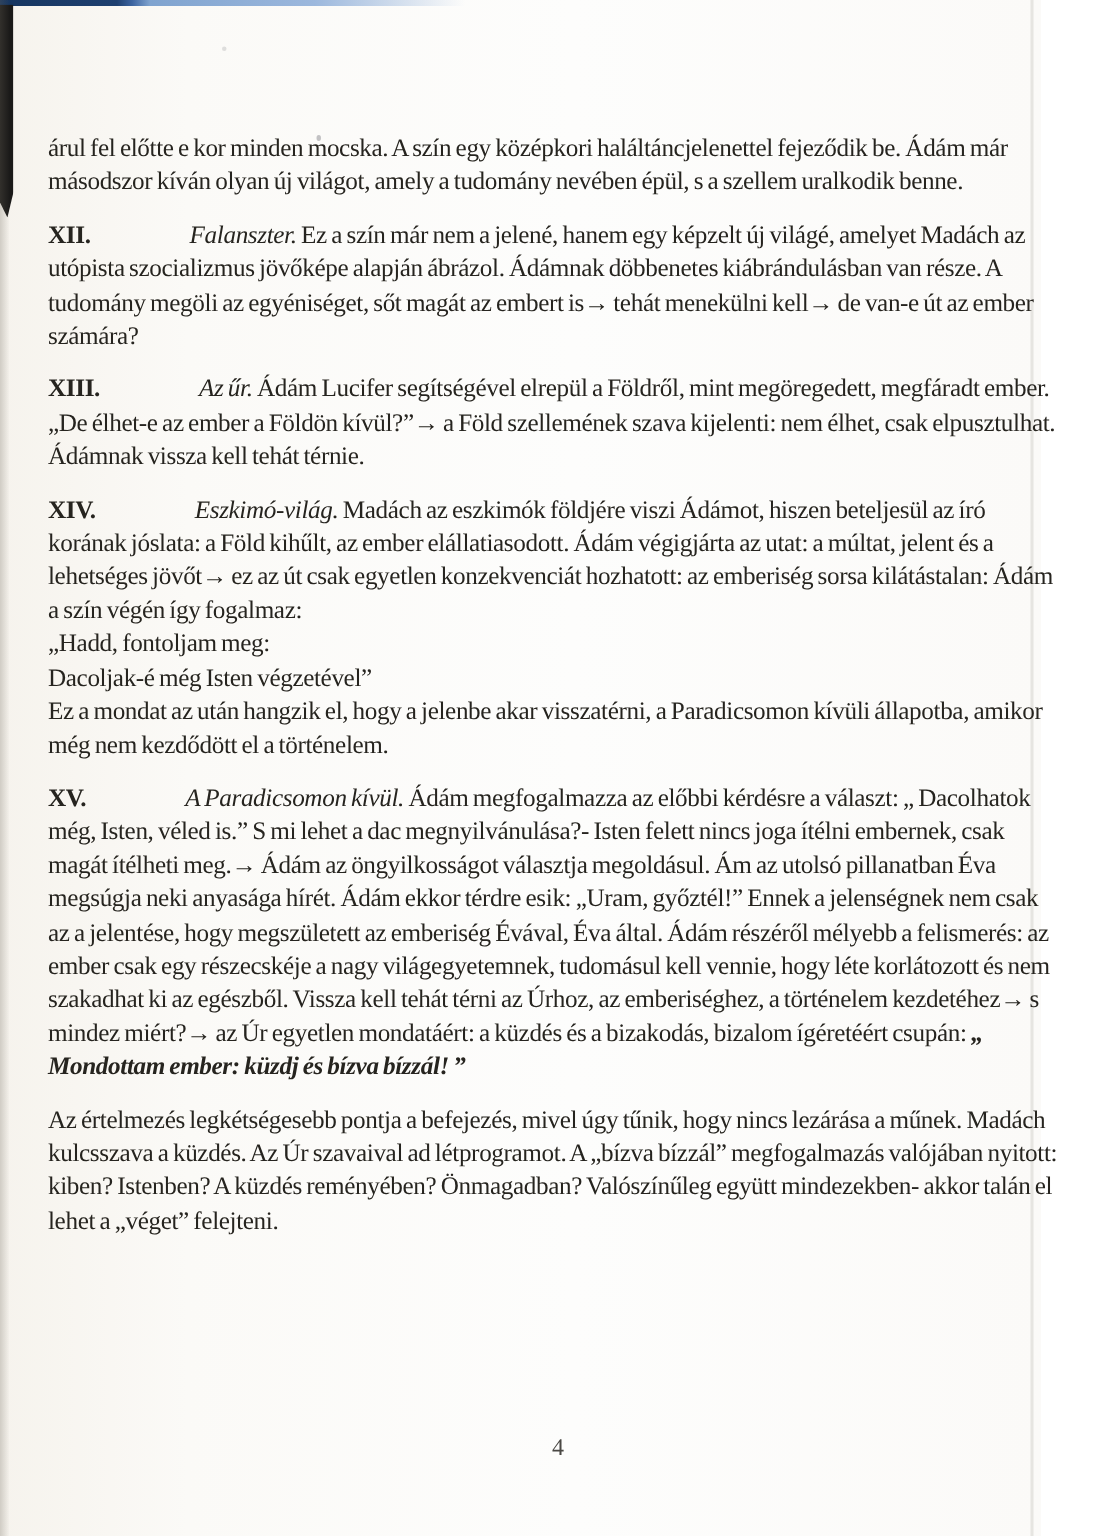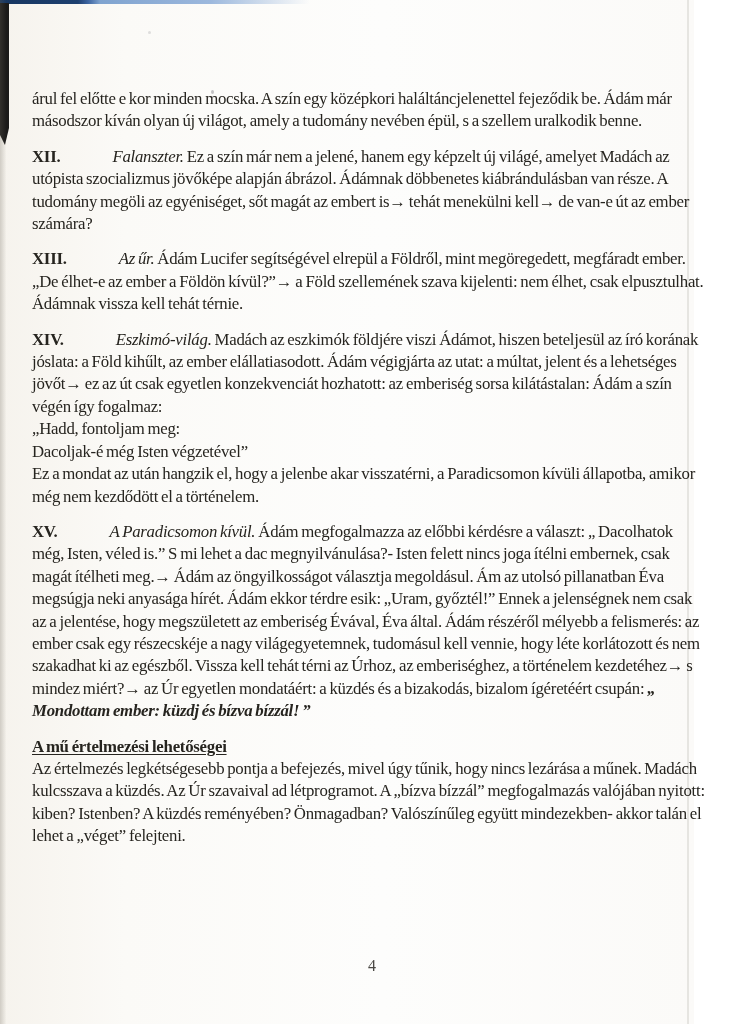--- a/index.html
+++ b/index.html
@@ -72,21 +72,21 @@
   .block {
     margin: 0 0 13px 0;
   }
   .block.heading {
     margin-bottom: 0;
   }
   .run.bold { font-weight: 700; }
   .run.italic { font-style: italic; margin-left: 45px; }
   .run.bolditalic { font-weight: 700; font-style: italic; }
   .run.underline { text-decoration: underline; text-underline-offset: 2px; }
-  .run.roman { margin-right: 7px; }
+  .run.roman { margin-right: 21px; }
 
   .page-number {
     position: absolute;
     top: 957px;
     left: 0;
     width: 744px;
     text-align: center;
     font-size: 16px;
     color: #4a4844;
     letter-spacing: 0;
@@ -102,18 +102,17 @@
   <div class="right-shade"></div>
   <div class="speck s1"></div>
   <div class="speck s2"></div>
 
   <main class="content" id="doc">
       <p class="block paragraph"><span class="run">árul fel előtte e kor minden mocska. A szín egy középkori haláltáncjelenettel fejeződik be. Ádám már másodszor kíván olyan új világot, amely a tudomány nevében épül, s a szellem uralkodik benne.</span></p>
       <p class="block paragraph"><span class="run bold roman">XII.</span><span class="run italic">Falanszter.</span><span class="run"> Ez a szín már nem a jelené, hanem egy képzelt új világé, amelyet Madách az utópista szocializmus jövőképe alapján ábrázol. Ádámnak döbbenetes kiábrándulásban van része. A tudomány megöli az egyéniséget, sőt magát az embert is→ tehát menekülni kell→ de van-e út az ember számára?</span></p>
       <p class="block paragraph"><span class="run bold roman">XIII.</span><span class="run italic">Az űr.</span><span class="run"> Ádám Lucifer segítségével elrepül a Földről, mint megöregedett, megfáradt ember. „De élhet-e az ember a Földön kívül?”→ a Föld szellemének szava kijelenti: nem élhet, csak elpusztulhat. Ádámnak vissza kell tehát térnie.</span></p>
       <p class="block paragraph"><span class="run bold roman">XIV.</span><span class="run italic">Eszkimó-világ.</span><span class="run"> Madách az eszkimók földjére viszi Ádámot, hiszen beteljesül az író korának jóslata: a Föld kihűlt, az ember elállatiasodott. Ádám végigjárta az utat: a múltat, jelent és a lehetséges jövőt→ ez az út csak egyetlen konzekvenciát hozhatott: az emberiség sorsa kilátástalan: Ádám a szín végén így fogalmaz:</span><br><span class="run">„Hadd, fontoljam meg:</span><br><span class="run">Dacoljak-é még Isten végzetével”</span><br><span class="run">Ez a mondat az után hangzik el, hogy a jelenbe akar visszatérni, a Paradicsomon kívüli állapotba, amikor még nem kezdődött el a történelem.</span></p>
       <p class="block paragraph"><span class="run bold roman">XV.</span><span class="run italic">A Paradicsomon kívül.</span><span class="run"> Ádám megfogalmazza az előbbi kérdésre a választ: „ Dacolhatok még, Isten, véled is.” S mi lehet a dac megnyilvánulása?- Isten felett nincs joga ítélni embernek, csak magát ítélheti meg.→ Ádám az öngyilkosságot választja megoldásul. Ám az utolsó pillanatban Éva megsúgja neki anyasága hírét. Ádám ekkor térdre esik: „Uram, győztél!” Ennek a jelenségnek nem csak az a jelentése, hogy megszületett az emberiség Évával, Éva által. Ádám részéről mélyebb a felismerés: az ember csak egy részecskéje a nagy világegyetemnek, tudomásul kell vennie, hogy léte korlátozott és nem szakadhat ki az egészből. Vissza kell tehát térni az Úrhoz, az emberiséghez, a történelem kezdetéhez→ s mindez miért?→ az Úr egyetlen mondatáért: a küzdés és a bizakodás, bizalom ígéretéért csupán: </span><span class="run bolditalic">„ Mondottam ember: küzdj és bízva bízzál! ”</span></p>
-      <p class="block heading"><span class="run bold underline">A mű értelmezési lehetőségei</span></p>
       <p class="block paragraph"><span class="run">Az értelmezés legkétségesebb pontja a befejezés, mivel úgy tűnik, hogy nincs lezárása a műnek. Madách kulcsszava a küzdés. Az Úr szavaival ad létprogramot. A „bízva bízzál” megfogalmazás valójában nyitott: kiben? Istenben? A küzdés reményében? Önmagadban? Valószínűleg együtt mindezekben- akkor talán el lehet a „véget” felejteni.</span></p>
     </main>
 
   <div class="page-number">4</div>
 </div>
 
 </body></html>

